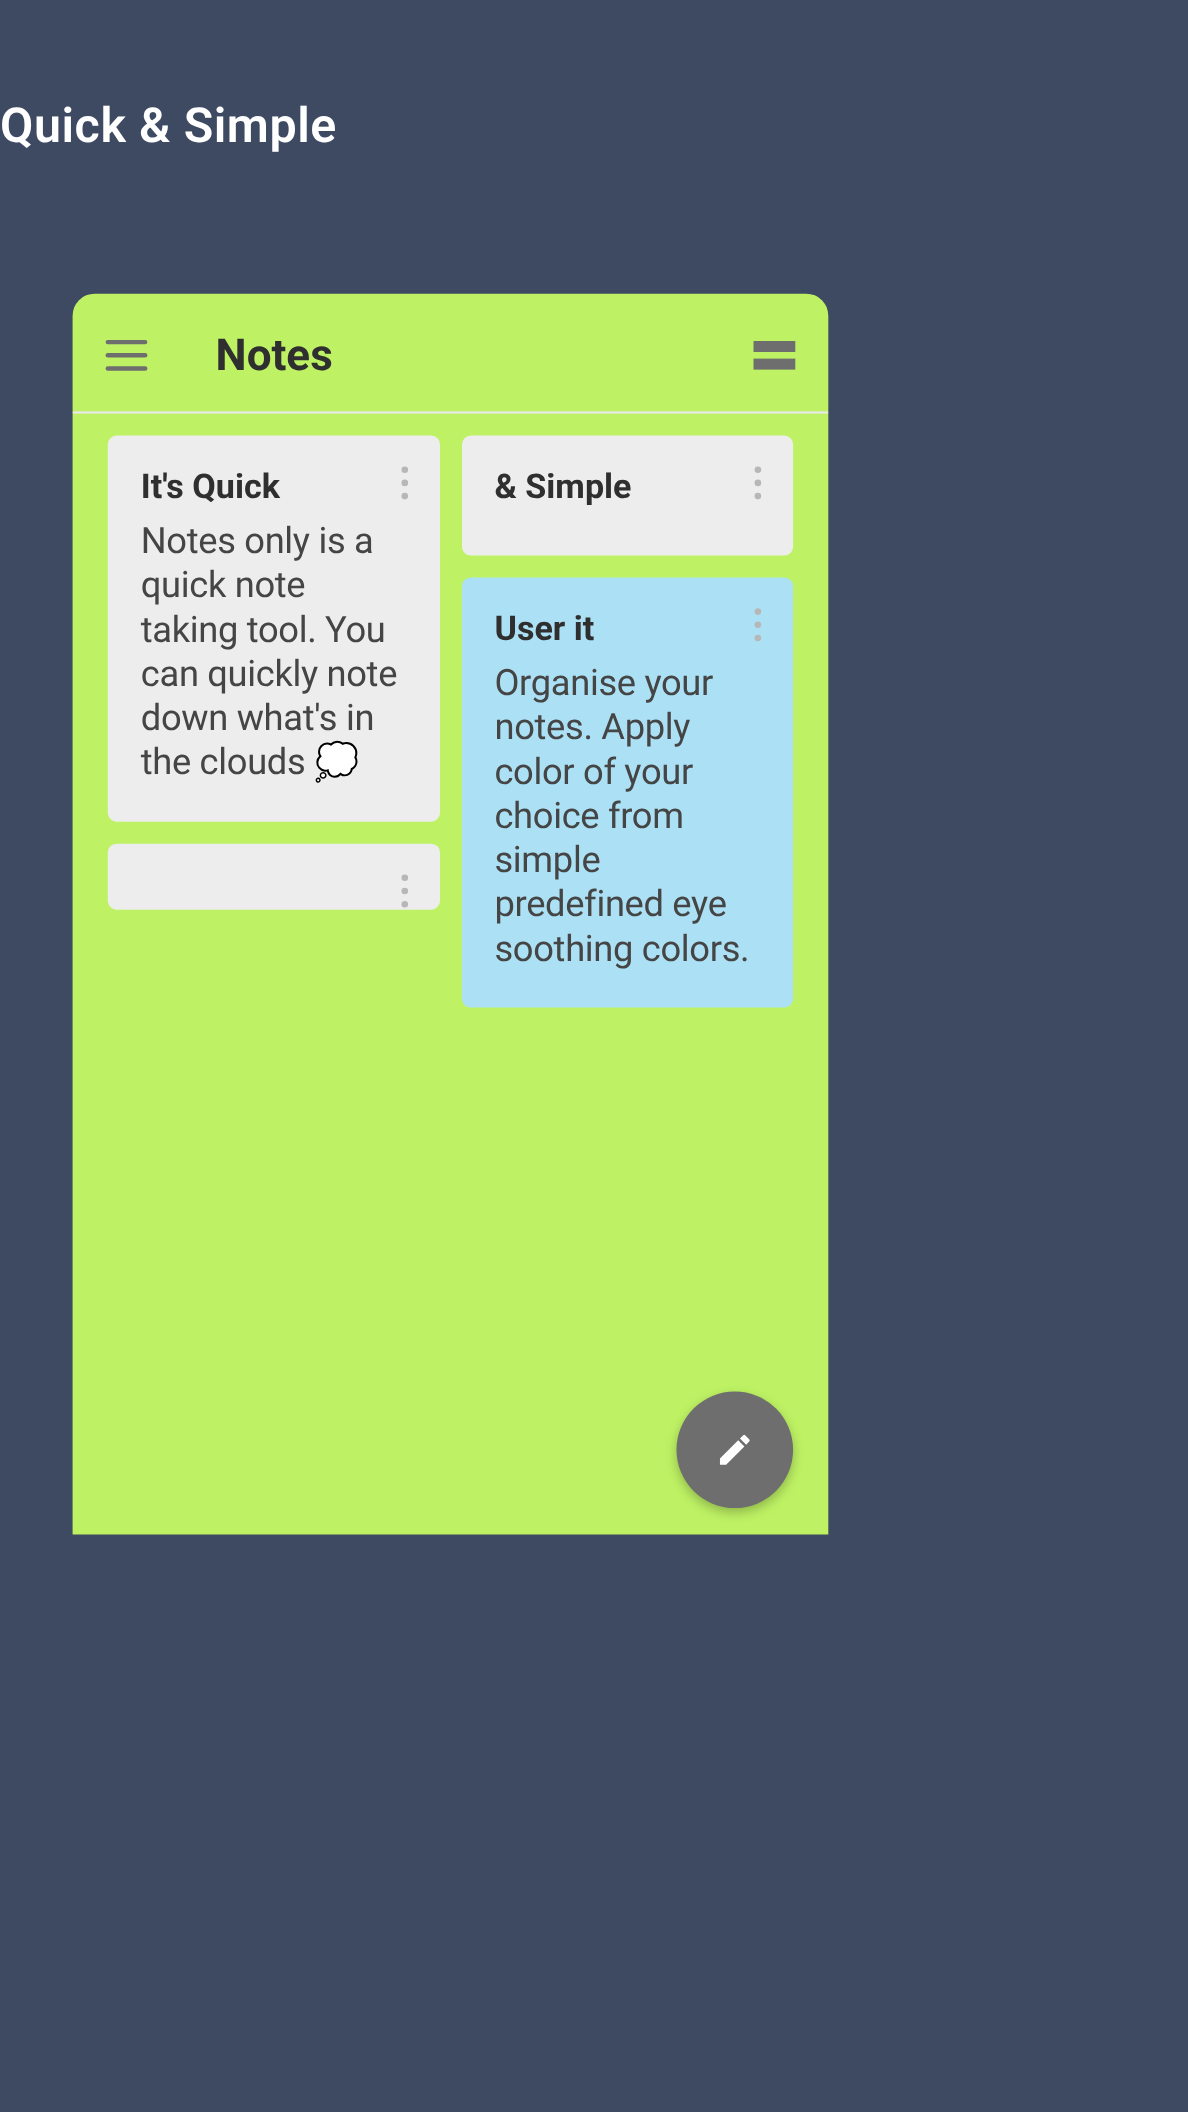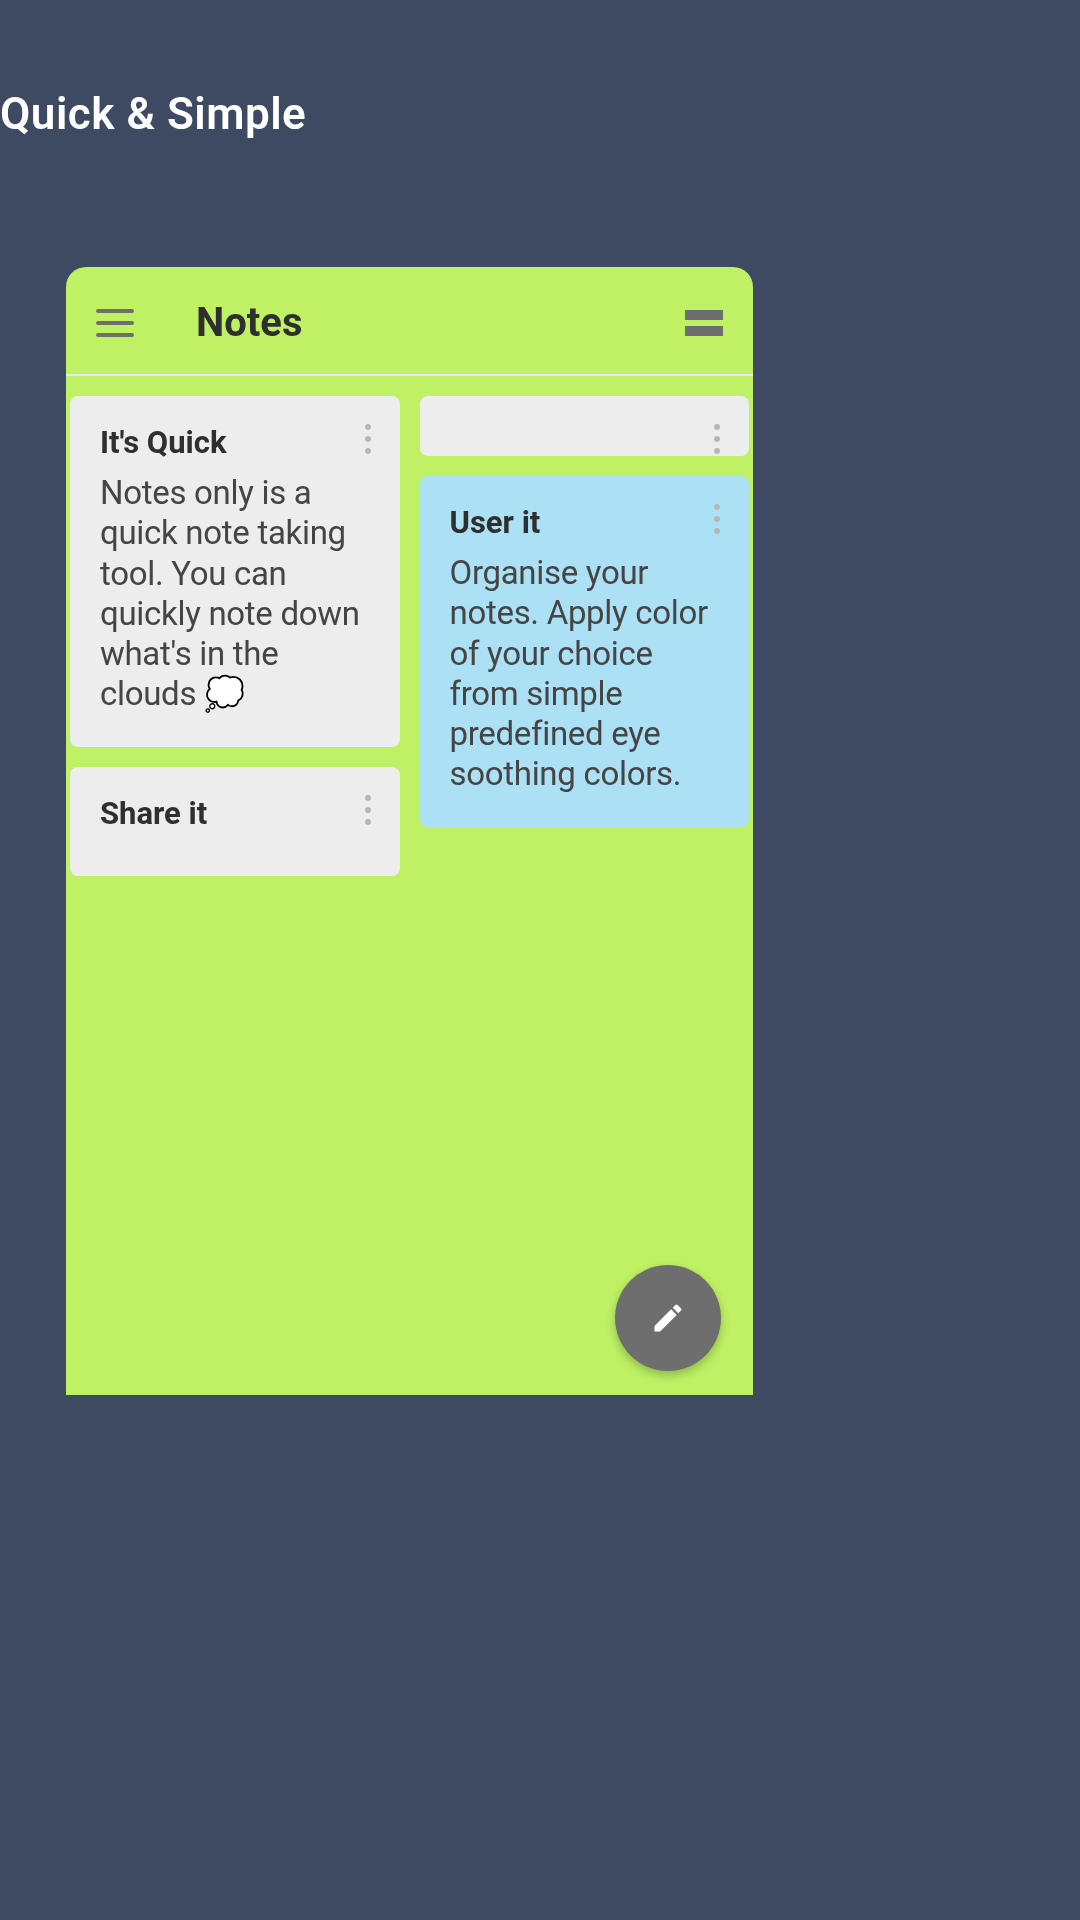--- a/index.html
+++ b/index.html
@@ -72,21 +72,21 @@
   }
   .view-toggle-icon span {
     display: block;
     height: 10px;
     width: 100%;
     background: #6e6e6e;
   }
   .notes-grid {
     display: flex;
     gap: 20px;
-    padding: 20px 4px;
+    padding: 20px 32px;
     flex: 1;
   }
   .notes-column {
     flex: 1;
     display: flex;
     flex-direction: column;
     gap: 20px;
   }
   .note-card {
     background: #ededed;
@@ -180,33 +180,33 @@
         <div class="note-title">It's Quick</div>
         <div class="note-body">Notes only is a quick note taking tool. You can quickly note down what's in the clouds 💭</div>
       </div>
 
       <div class="note-card">
         <div class="more-icon">
           <span></span>
             <span></span>
             <span></span>
         </div>
-        <div class="note-title">Share it</div>
       </div>
 
     </div>
 
     <div class="notes-column">
 
       <div class="note-card">
         <div class="more-icon">
           <span></span>
             <span></span>
             <span></span>
         </div>
+        <div class="note-title">&amp; Simple</div>
       </div>
 
       <div class="note-card colored">
         <div class="more-icon">
           <span></span>
             <span></span>
             <span></span>
         </div>
         <div class="note-title">User it</div>
         <div class="note-body">Organise your notes. Apply color of your choice from simple predefined eye soothing colors.</div>

